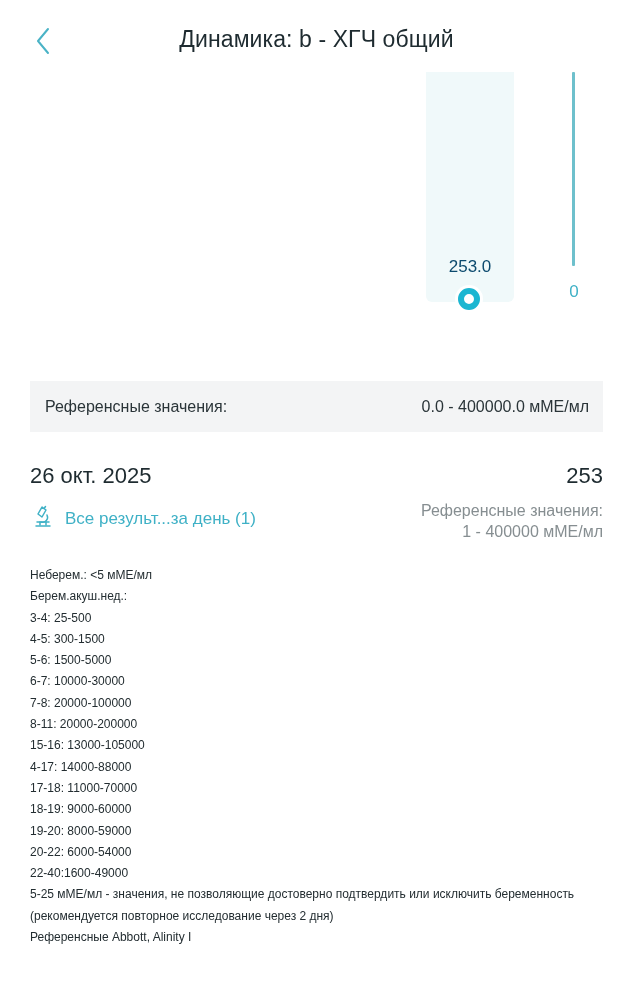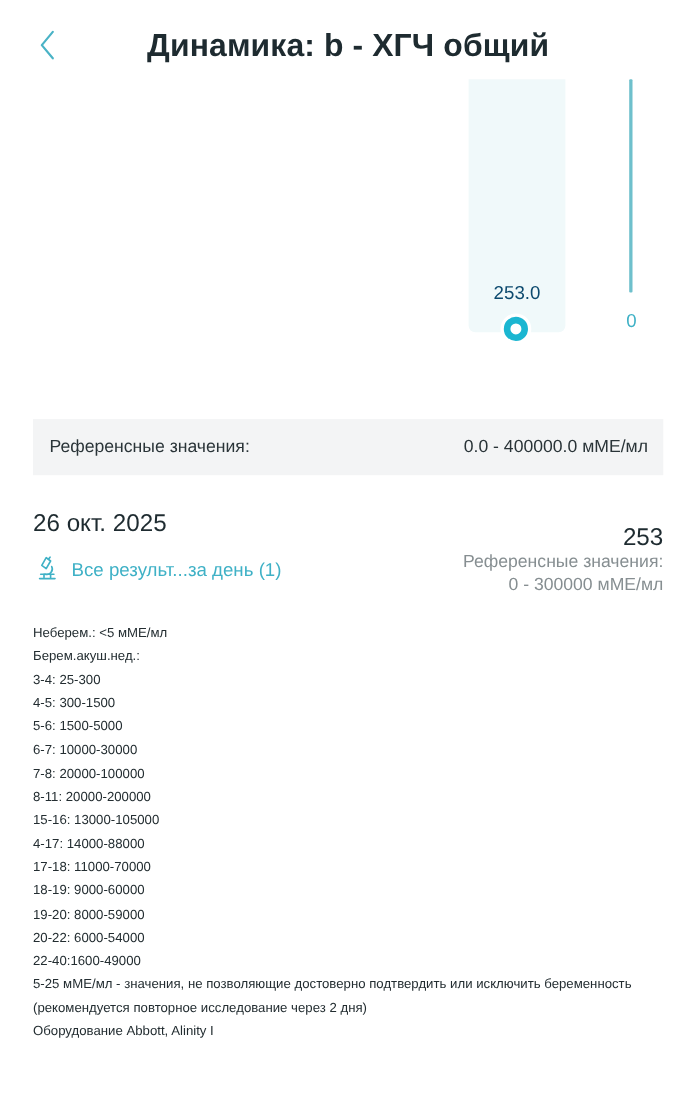--- a/index.html
+++ b/index.html
@@ -10,21 +10,21 @@
     }
     .header {
       position: absolute; left: 0; top: 0; width: 633px; height: 80px;
     }
     .back-btn {
       position: absolute; left: 28px; top: 24px; width: 30px; height: 34px;
       display: flex; align-items: center; justify-content: center; cursor: pointer;
     }
     .title {
       position: absolute; left: 0; right: 0; top: 26px; text-align: center;
-      font-size: 29px; font-weight: 700; color: #1e2b30; letter-spacing: 0.1px;
+      font-size: 23px; font-weight: 400; color: #1e2b30; letter-spacing: 0.1px;
     }
     .chart {
       position: absolute; left: 0; top: 70px; width: 633px; height: 280px;
     }
     .bar-bg {
       position: absolute; left: 426px; top: 2px; width: 88px; height: 230px;
       background: #f0f9fa; border-radius: 0 0 6px 6px;
     }
     .bar-value {
       position: absolute; left: 426px; width: 88px; top: 187px; text-align: center;
@@ -47,21 +47,21 @@
     }
     .ref-box {
       position: absolute; left: 30px; top: 381px; width: 573px; height: 51px;
       background: #f3f4f5; display: flex; align-items: center; justify-content: space-between;
       padding: 0 14px 0 15px; font-size: 16px; color: #2a3438;
     }
     .date {
       position: absolute; left: 30px; top: 463px; font-size: 22px; font-weight: 500; color: #1e2b30;
     }
     .value {
-      position: absolute; right: 30px; top: 463px; font-size: 22px; font-weight: 500; color: #1e2b30; margin-top: 12px;
+      position: absolute; right: 30px; top: 463px; font-size: 22px; font-weight: 500; color: #1e2b30;
     }
     .all-results {
       position: absolute; left: 33px; top: 505px; display: flex; align-items: flex-end; cursor: pointer;
       color: #3fb1c6; font-size: 17px;
     }
     .all-results svg { margin-right: 12px; }
     .ref-right {
       position: absolute; right: 30px; top: 500px; text-align: right;
       font-size: 16px; line-height: 21px; color: #868e91;
     }
@@ -109,34 +109,34 @@
     <path d="M14 10 A5 5 0 0 1 8 17"></path>
     <path d="M4 17 L16 17"></path>
     <path d="M7 17 L7 20 M13 17 L13 20"></path>
     <path d="M3 21 L17 21"></path>
   </svg>
   <span>Все результ...за день (1)</span>
 </div>
 
 <div class="ref-right">
   <div>Референсные значения:</div>
-  <div>0 - 300000 мМЕ/мл</div>
+  <div>1 - 400000 мМЕ/мл</div>
 </div>
 
 <div class="notes">
   <div>Неберем.: &lt;5 мМЕ/мл</div>
   <div>Берем.акуш.нед.:</div>
-  <div>3-4: 25-300</div>
+  <div>3-4: 25-500</div>
   <div>4-5: 300-1500</div>
   <div>5-6: 1500-5000</div>
   <div>6-7: 10000-30000</div>
   <div>7-8: 20000-100000</div>
   <div>8-11: 20000-200000</div>
   <div>15-16: 13000-105000</div>
   <div>4-17: 14000-88000</div>
   <div>17-18: 11000-70000</div>
   <div>18-19: 9000-60000</div>
   <div>19-20: 8000-59000</div>
   <div>20-22: 6000-54000</div>
   <div>22-40:1600-49000</div>
   <div class="wrap">5-25 мМЕ/мл - значения, не позволяющие достоверно подтвердить или исключить беременность (рекомендуется повторное исследование через 2 дня)</div>
-  <div>Оборудование Abbott, Alinity I</div>
+  <div>Референсные Abbott, Alinity I</div>
 </div>
 
 </body></html>

